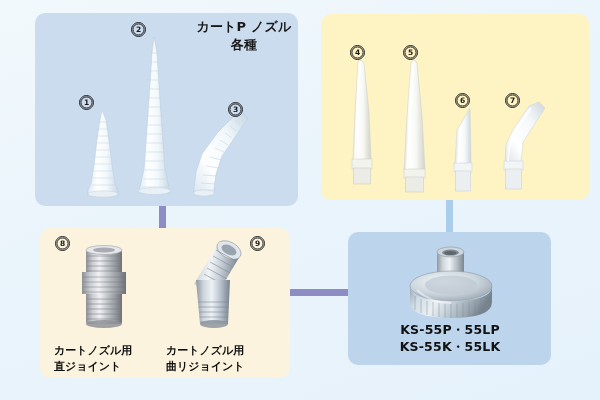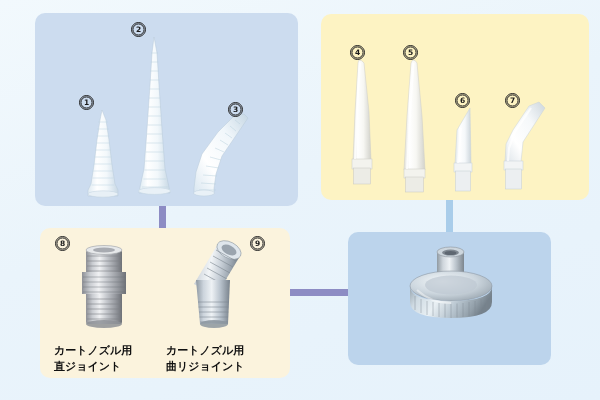--- a/index.html
+++ b/index.html
@@ -98,20 +98,22 @@
 
   <div class="conn" style="left:159px; top:203px; width:7px; height:28px;"></div>
 
   <div class="conn" style="left:289px; top:289px; width:62px; height:7px;"></div>
 
   <div class="conn conn-light" style="left:446px; top:198px; width:7px; height:36px;"></div>
 
   <div class="panel panel-blue" style="left:35px; top:13px; width:263px; height:193px;">
   </div>
 
+  <div class="ptitle" style="left:196px; top:18px; width:96px; font-size:13px;">カートP
+ノズル各種</div>
 
   <div class="art" style="left:82px; top:110px;">
     <svg width="42" height="88" viewBox="0 0 42 88">
       <defs>
         <linearGradient id="g1" x1="0" y1="0" x2="1" y2="0">
           <stop offset="0%" stop-color="#dfeaf2"></stop>
           <stop offset="30%" stop-color="#ffffff"></stop>
           <stop offset="62%" stop-color="#f3f8fb"></stop>
           <stop offset="100%" stop-color="#c9d9e6"></stop>
         </linearGradient>
@@ -457,14 +459,16 @@
           <path d="M60 57 L60 71"></path>
         <path d="M66 56 L66 70"></path>
           <path d="M72 55 L72 69"></path>
           <path d="M78 53 L78 67"></path>
         <path d="M84 50 L84 64"></path>
       </g>
       <path d="M14 44 Q28 57 48 57" stroke="#ffffff" stroke-width="2" opacity="0.45" fill="none"></path>
     </svg>
   </div>
 
+  <div class="cap-code" style="left:384px; top:322px; width:132px;">KS-55P・55LP
+KS-55K・55LK</div>
 
 </div>
 
 </body></html>

